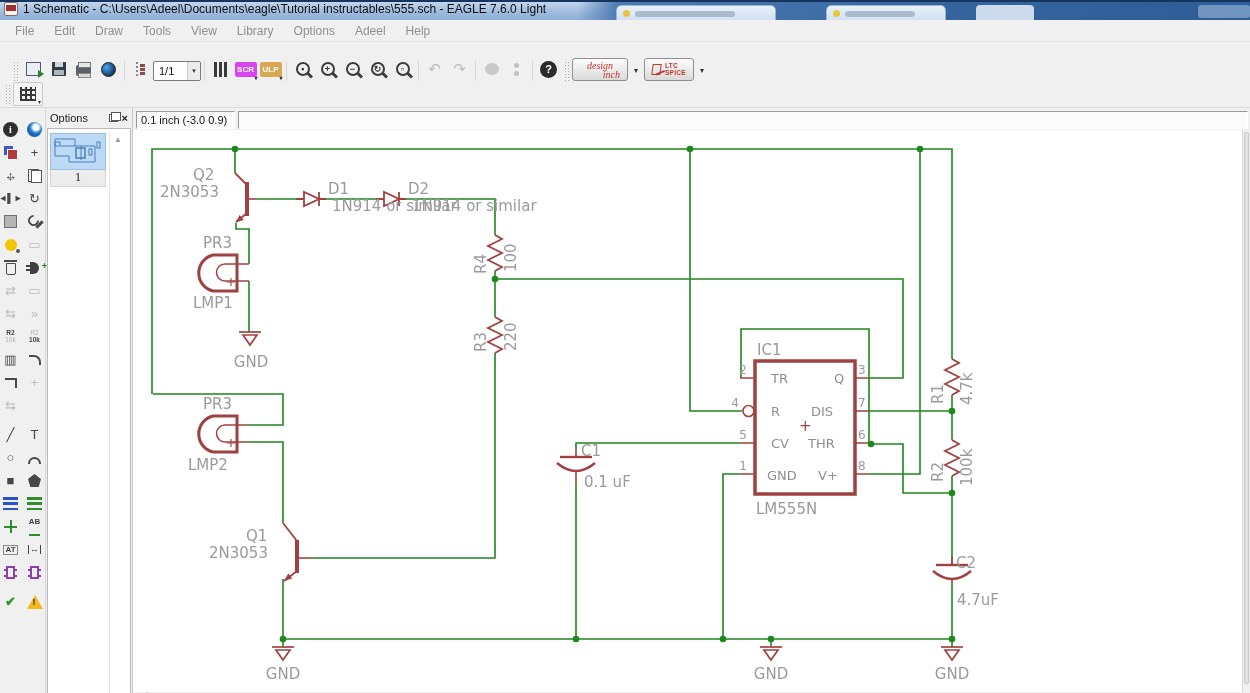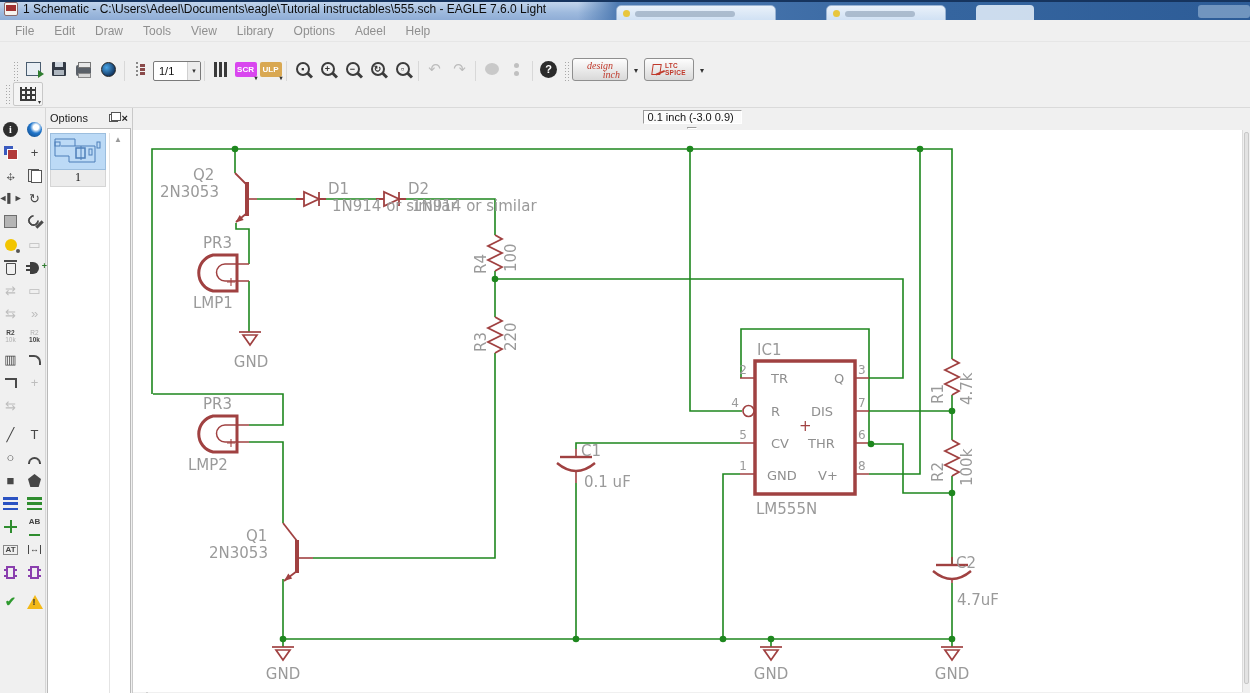--- a/index.html
+++ b/index.html
@@ -129,21 +129,21 @@
   .ic-close { font-size:11px; font-weight:bold; color:#222; line-height:1; }
   .sheets-body { flex:1; background:#fff; border:1px solid #b9b9b9; margin:0 1px 1px 1px; position:relative; padding:4px 2px; display:flex; }
   .sheet-item { width:56px; display:flex; flex-direction:column; }
   .thumb { width:56px; height:37px; background:#bcdaf6; border:1px solid #9cbede; }
   .thumb-label { height:17px; background:#ececec; border:1px solid #d5d5d5; border-top:none; text-align:center; font-size:12px; color:#111; font-family:"Liberation Serif",serif; }
   .sheets-scroll { width:17px; margin-left:3px; display:flex; justify-content:center; padding-top:2px; border-left:1px solid #e4e4e4; }
   .sheets-scroll span { font-size:8px; color:#9a9a9a; }
 
   
   .rightcol { flex:1; display:flex; flex-direction:column; min-width:0; }
-  .statusrow { height:22px; background:#f0f0f0; display:flex; align-items:center; gap:3px; padding:2px 2px 1px 3px;flex-direction:column; }
+  .statusrow { height:22px; background:#f0f0f0; display:flex; align-items:center; gap:3px; padding:2px 2px 1px 3px; }
   .sunken { height:18px; background:#fbfbfb; border:1px solid; border-color:#9a9a9a #ffffff #ffffff #9a9a9a; font-size:11px; color:#111; display:flex; align-items:center; padding:0 4px; white-space:nowrap; }
   .coordbox { width:99px; }
   .cmdbox { flex:1; }
   .canvasrow { flex:1; display:flex; min-height:0; }
   .canvas { width:1109px; background:#fff; position:relative; overflow:hidden; }
   .vscroll { width:8px; background:#f0f0f0; border-left:1px solid #dcdcdc; position:relative; }
   .vthumb { position:absolute; left:1px; right:1px; top:2px; bottom:8px; background:#e3e3e3; border:1px solid #c8c8c8; border-radius:2px; }
   .hscrollrow { height:12px; background:#f0f0f0; display:flex; align-items:stretch; }
   .harrow { width:13px; display:flex; align-items:center; justify-content:center; font-size:6px; color:#555; background:#f0f0f0; }
   .htrack { flex:1; position:relative; padding:1px 0; }

